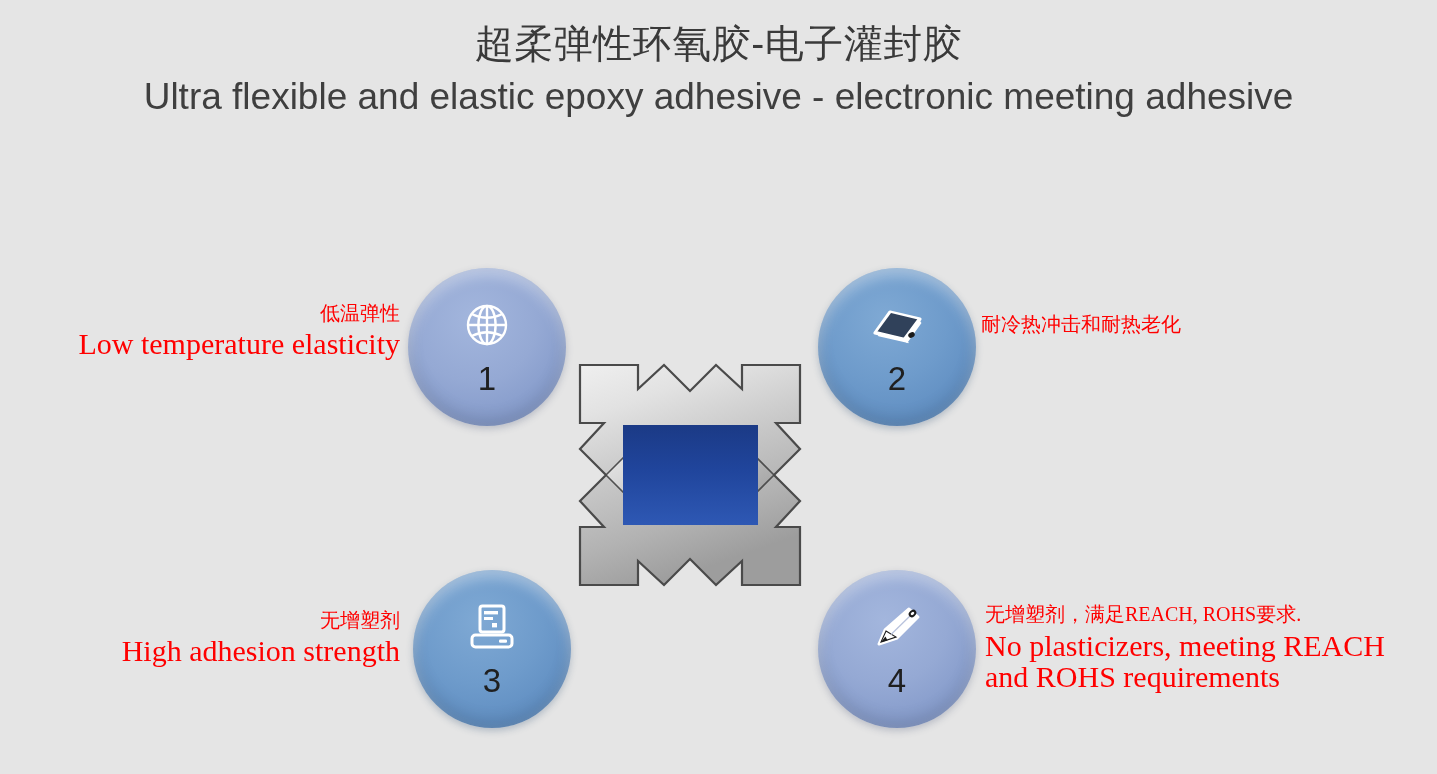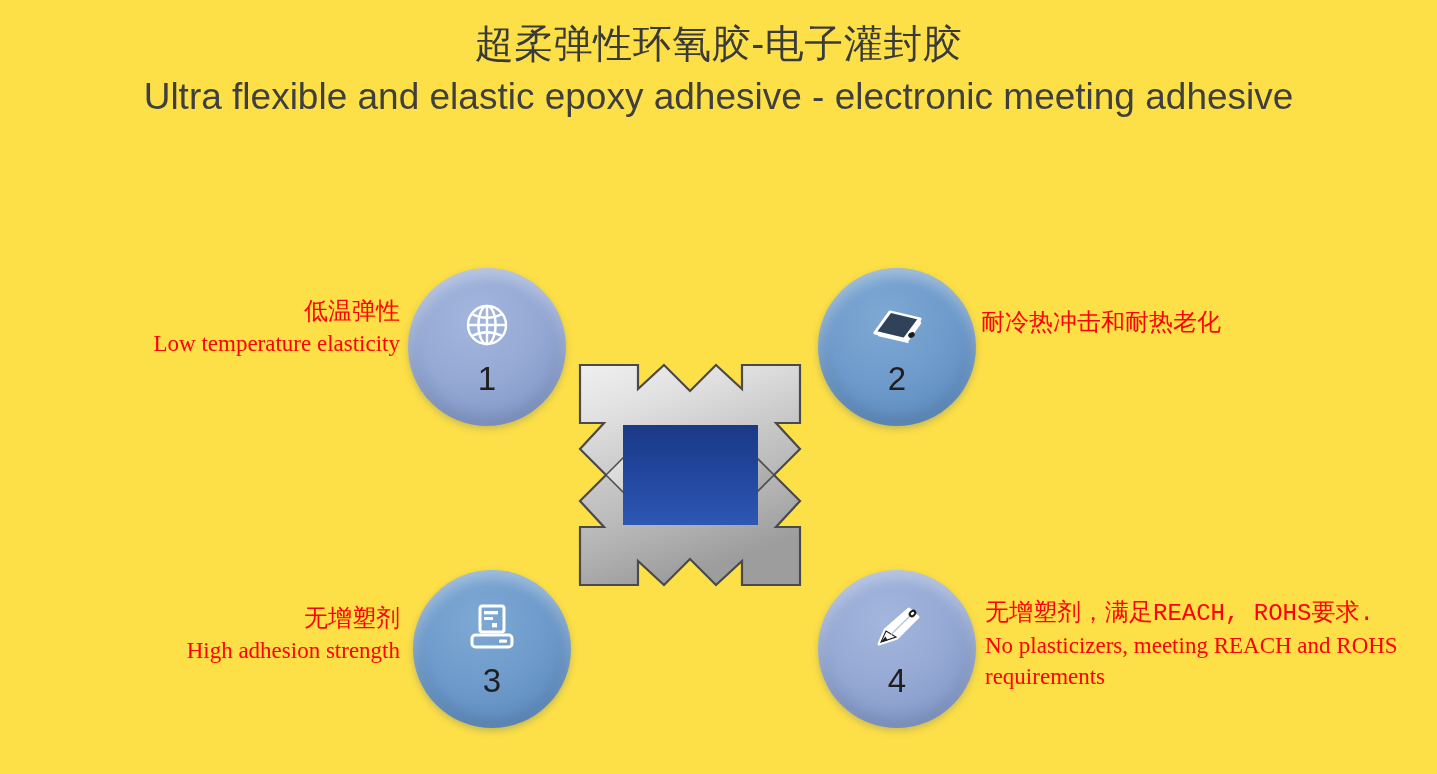--- a/index.html
+++ b/index.html
@@ -5,21 +5,21 @@
 <style>
   html, body {
     margin: 0;
     padding: 0;
     background: #ffffff;
   }
   #slide {
     position: relative;
     width: 1437px;
     height: 774px;
-    background: #fde047;
+    background: #e5e5e5;
     overflow: hidden;
     font-family: "Liberation Sans", sans-serif;
   }
 
   
   .title-block {
     position: absolute;
     left: 60px;
     top: 18px;
     width: 1317px;
@@ -92,28 +92,28 @@
   #c2 { left: 818px; top: 268px; }
   #c3 { left: 413px; top: 570px; }
   #c4 { left: 818px; top: 570px; }
 
   
   .label {
     position: absolute;
     color: #ff0000;
   }
   .label .l-cn {
-    font-family: Liberation Mono, monospace;
-    font-size: 24px;
+    font-family: Liberation Serif, serif;
+    font-size: 20px;
     line-height: 32px;
     white-space: nowrap;
   }
   .label .l-en {
     font-family: "Liberation Serif", serif;
-    font-size: 23px;
+    font-size: 30px;
     line-height: 30px;
   }
   .label.right-align { text-align: right; }
   .label.left-align  { text-align: left; }
 
   #lab1 { left: 60px;   top: 297px; width: 340px; }
   #lab2 { left: 981px;  top: 308px; width: 420px; }
   #lab3 { left: 90px;   top: 604px; width: 310px; }
   #lab4 { left: 985px;  top: 598px; width: 430px; }
   #lab4 .l-en { line-height: 31px; }

